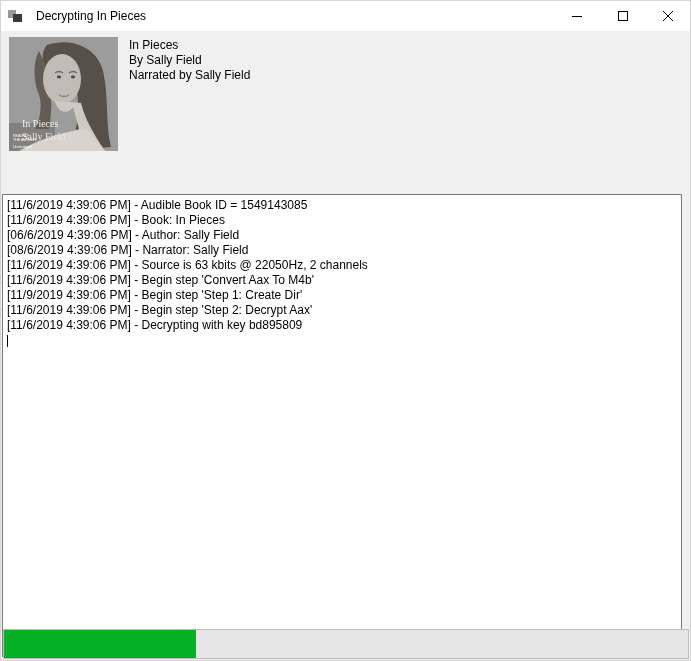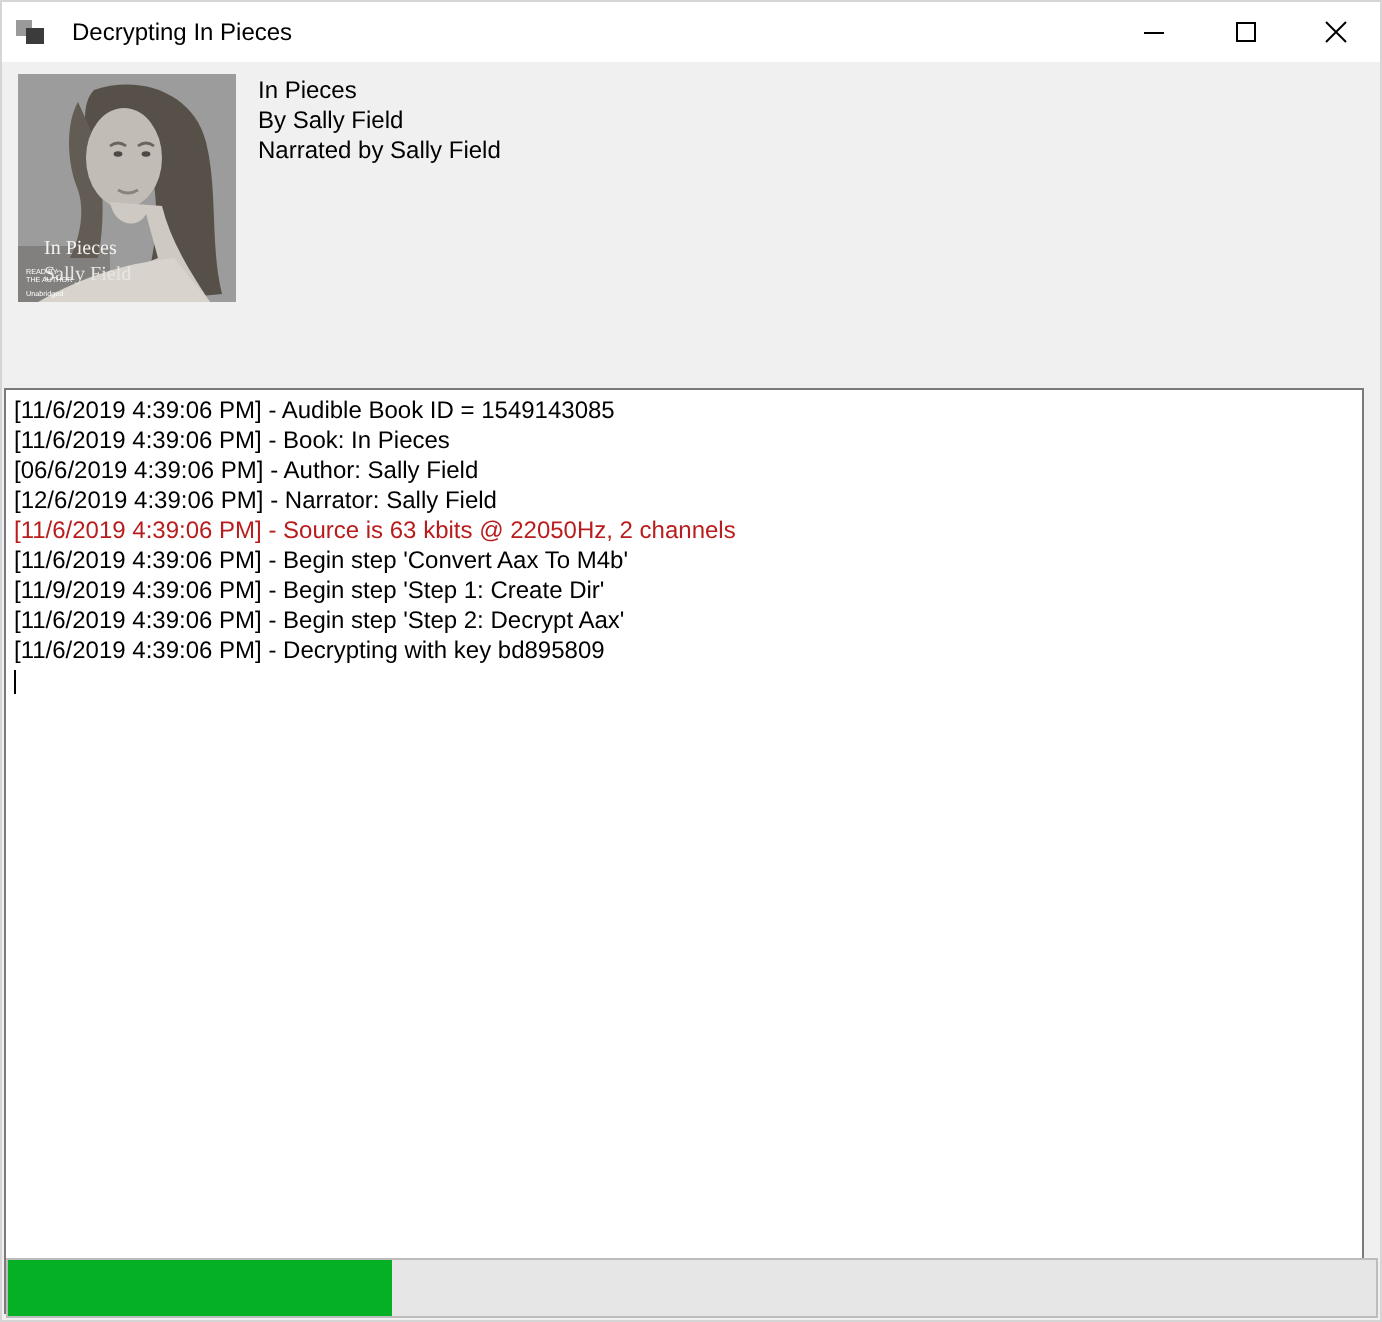--- a/index.html
+++ b/index.html
@@ -60,21 +60,21 @@
     background: #ffffff;
     border: 1px solid #7a7a7a;
     padding: 3px 4px;
     overflow: hidden;
     margin-top: 36px;
   }
   .log-line {
     font-size: 12px; line-height: 15px;
     color: #000000; white-space: pre;
   }
-  .log-line[data-tone="error"] { color: #b91c1c; }
+  .log-line[data-tone="error"] { color: #000000; }
   .caret-line { height: 15px; position: relative; }
   .text-caret {
     position: absolute; left: 0; top: 2px;
     width: 1px; height: 12px; background: #000;
   }
 
   
   .progressbar {
     position: absolute; left: 2px; top: 628px;
     width: 686px; height: 30px;
@@ -141,21 +141,21 @@
   <div class="book-meta">
     <div>In Pieces</div>
     <div>By Sally Field</div>
     <div>Narrated by Sally Field</div>
   </div>
 
   <div class="logbox">
     <div class="log-line" data-tone="normal">[11/6/2019 4:39:06 PM] - Audible Book ID = 1549143085</div>
     <div class="log-line" data-tone="normal">[11/6/2019 4:39:06 PM] - Book: In Pieces</div>
     <div class="log-line" data-tone="normal">[06/6/2019 4:39:06 PM] - Author: Sally Field</div>
-    <div class="log-line" data-tone="normal">[12/6/2019 4:39:06 PM] - Narrator: Sally Field</div>
+    <div class="log-line" data-tone="normal">[08/6/2019 4:39:06 PM] - Narrator: Sally Field</div>
     <div class="log-line" data-tone="error">[11/6/2019 4:39:06 PM] - Source is 63 kbits @ 22050Hz, 2 channels</div>
     <div class="log-line" data-tone="normal">[11/6/2019 4:39:06 PM] - Begin step 'Convert Aax To M4b'</div>
     <div class="log-line" data-tone="normal">[11/9/2019 4:39:06 PM] - Begin step 'Step 1: Create Dir'</div>
     <div class="log-line" data-tone="normal">[11/6/2019 4:39:06 PM] - Begin step 'Step 2: Decrypt Aax'</div>
     <div class="log-line" data-tone="normal">[11/6/2019 4:39:06 PM] - Decrypting with key bd895809</div>
     <div class="caret-line">
       <div class="text-caret"></div>
     </div>
   </div>
 

